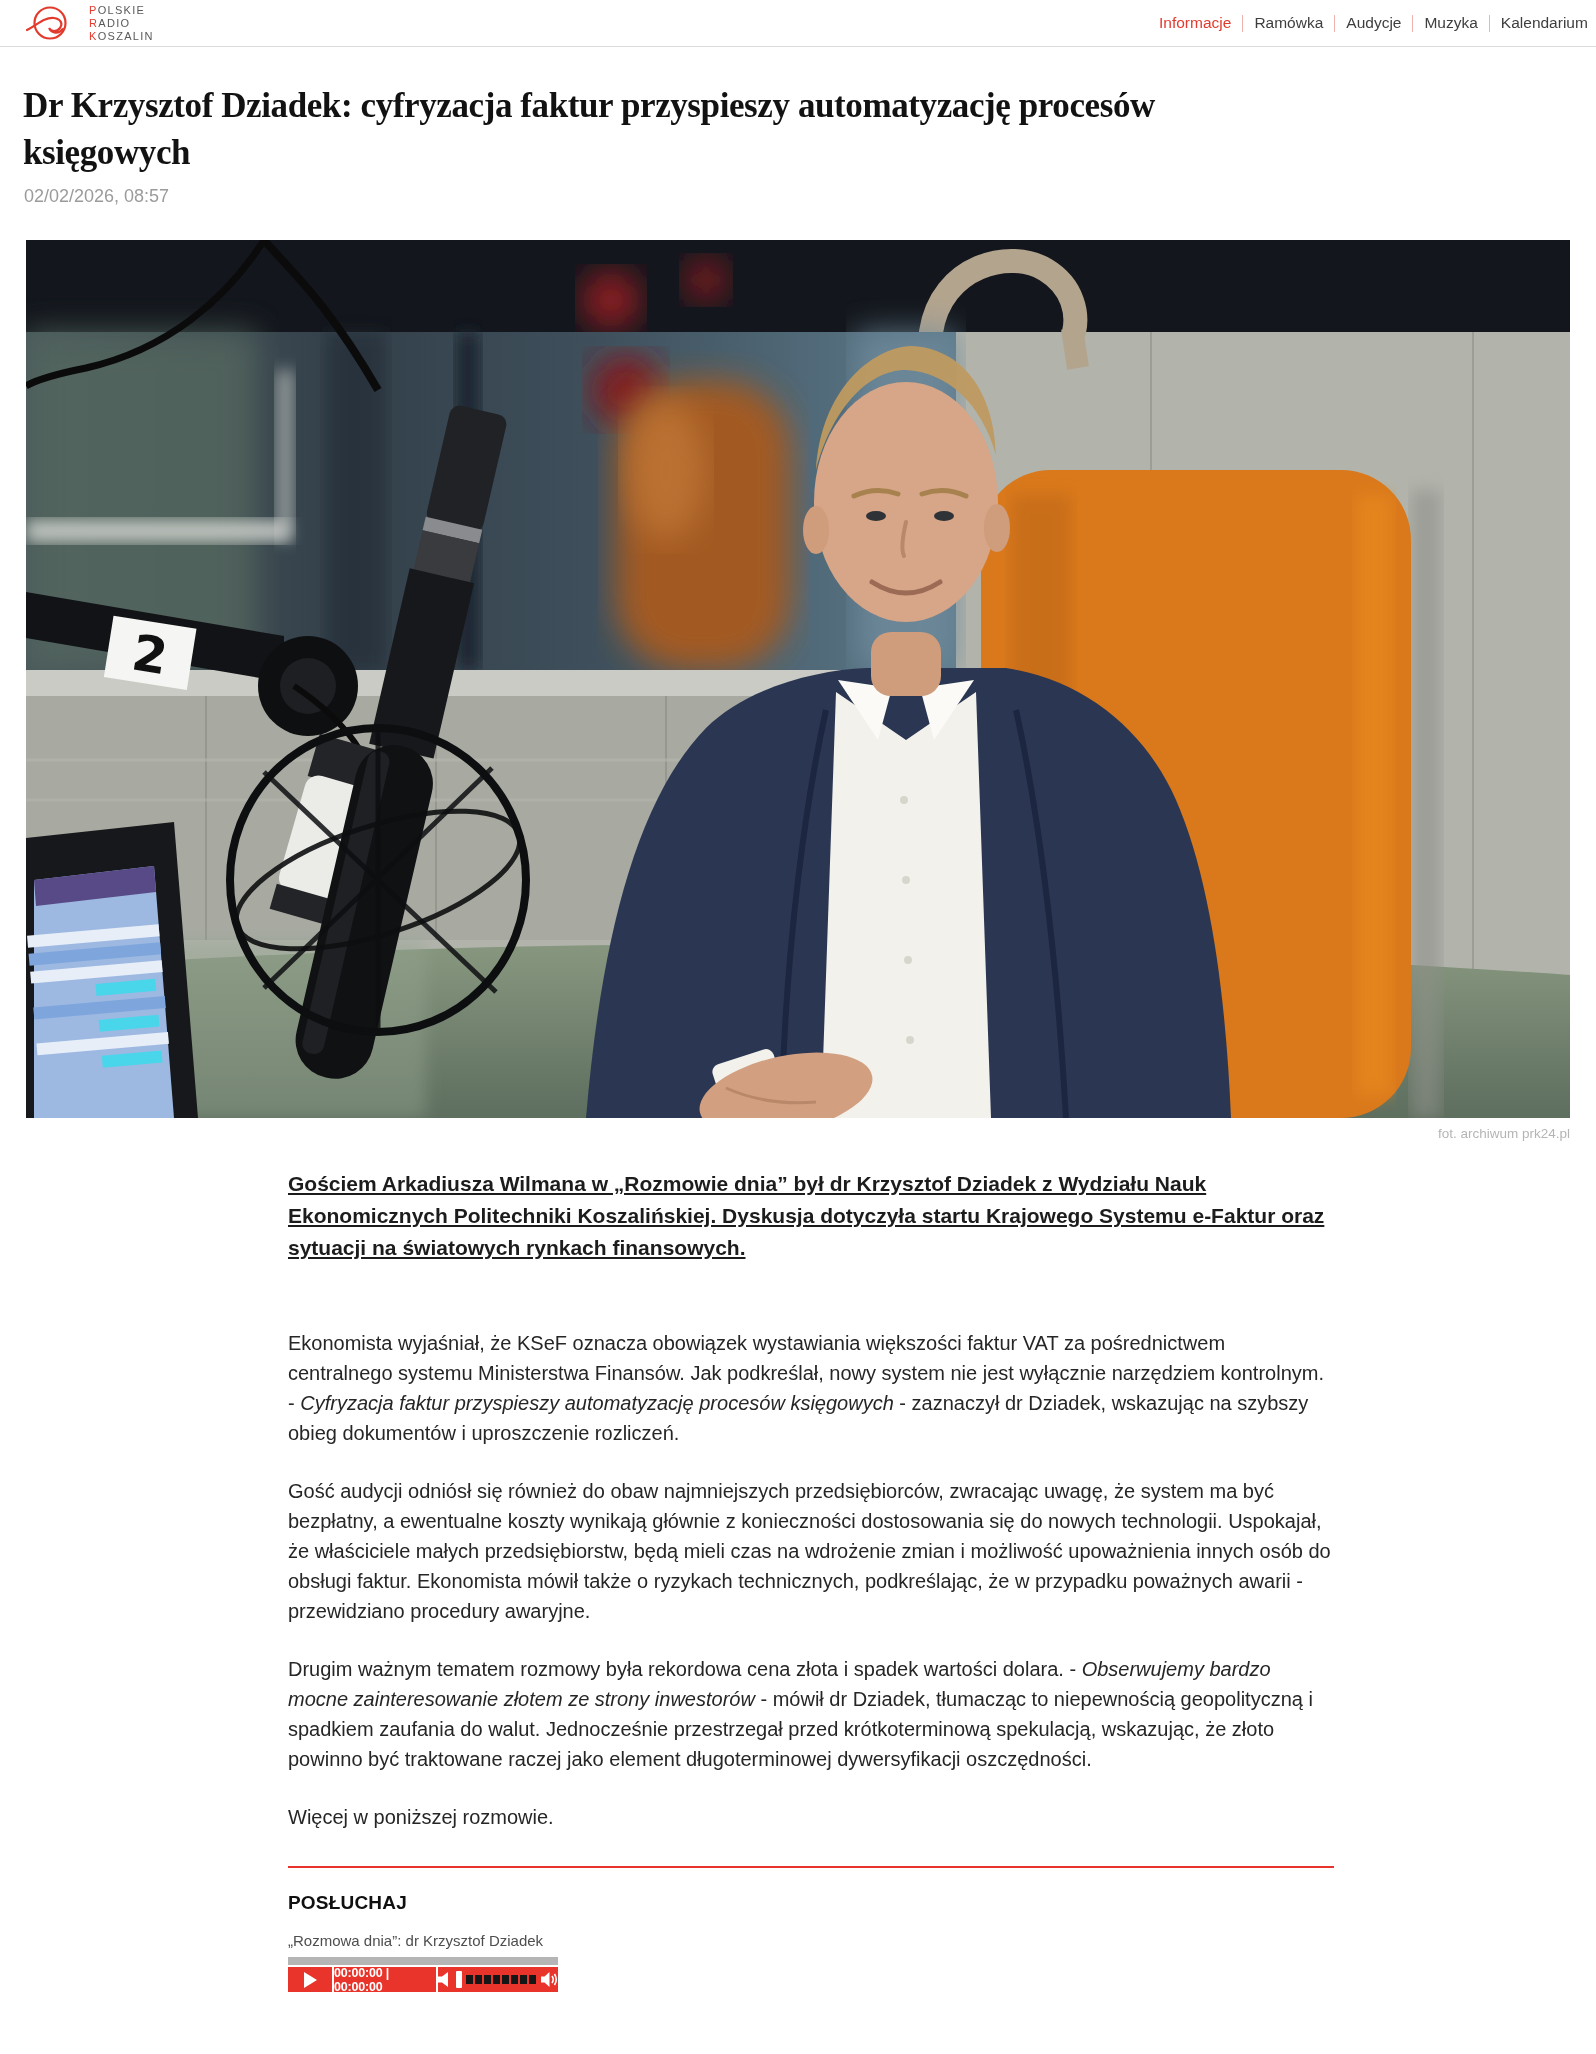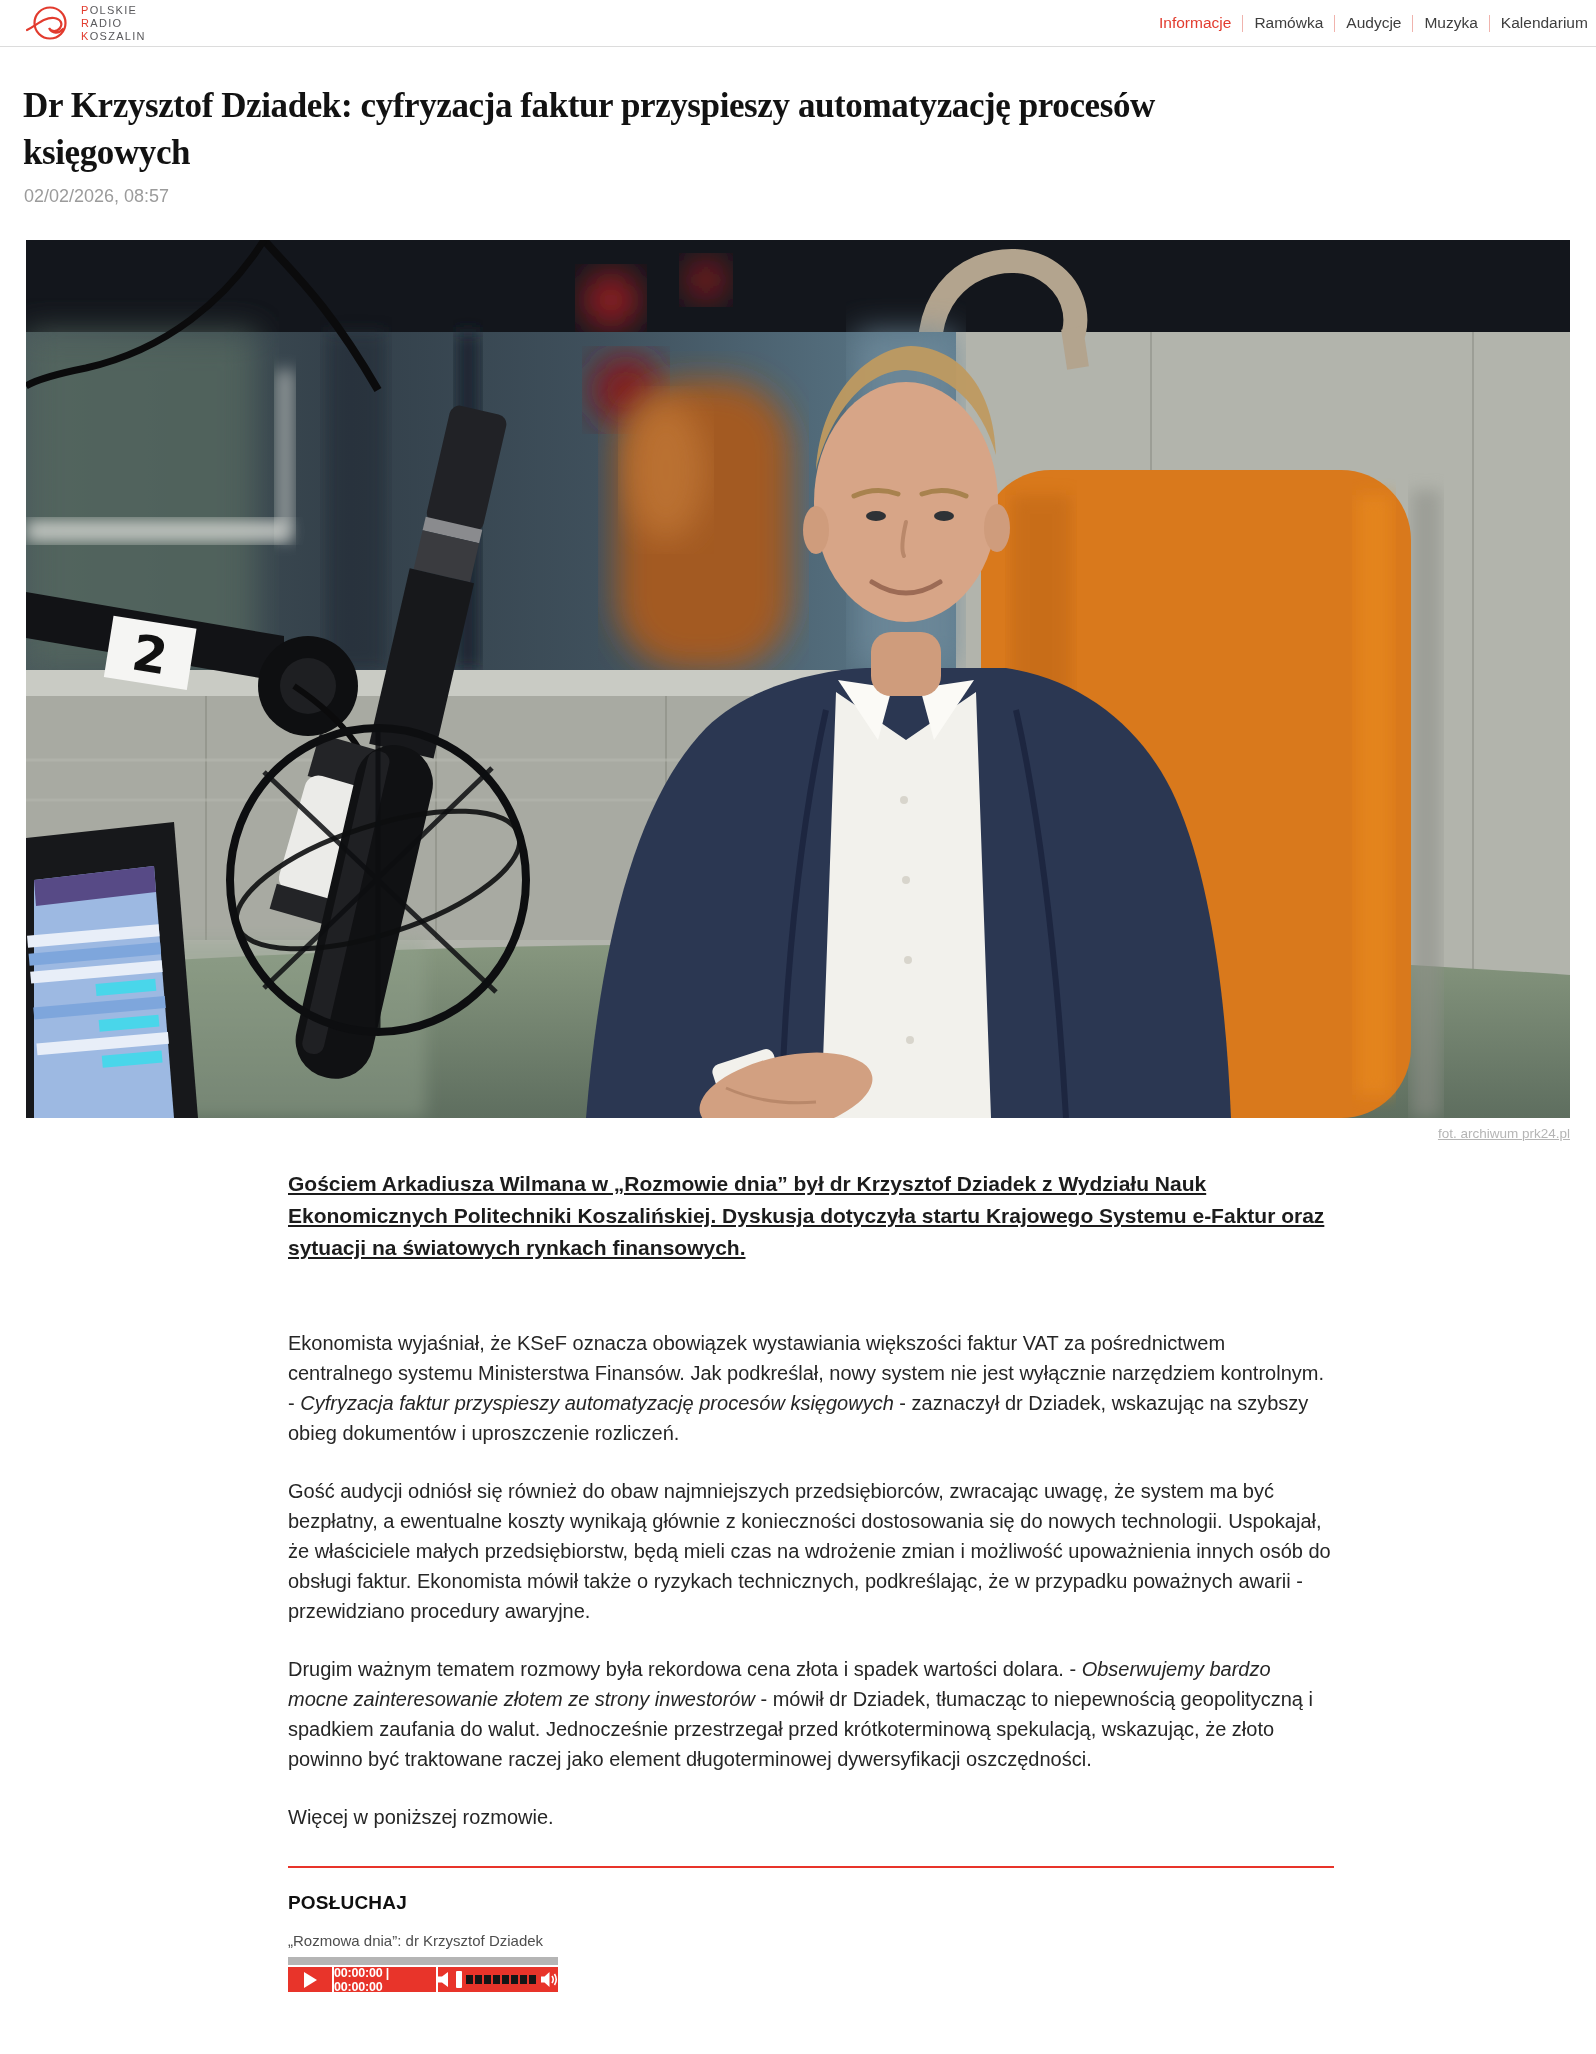--- a/index.html
+++ b/index.html
@@ -3,37 +3,37 @@
 <meta charset="utf-8">
 <style>
   html,body { margin:0; padding:0; background:#fff; }
   #page {
     position:relative; width:1596px; height:2054px; background:#fff;
     overflow:hidden; font-family:"Liberation Sans", sans-serif;
   }
   
   .header { position:absolute; top:0; left:0; width:100%; height:46px; background:#fff;
             border-bottom:1px solid #dcdcdc; }
-  .logo { position:absolute; left:26px; top:3px; display:flex; align-items:center; gap:9px; }
+  .logo { position:absolute; left:26px; top:3px; display:flex; align-items:center; gap:17px; }
   .logo-icon svg { display:block; }
   .logo-text { font-size:11px; letter-spacing:1.3px; color:#59595c; line-height:13px; font-weight:500; }
   .logo-initial { color:var(--accent); }
   .nav { position:absolute; left:1148px; top:0; height:46px; display:flex; align-items:center; white-space:nowrap; }
   .nav-item { padding:0 11px; font-size:15.5px; color:#3e3e3e; cursor:pointer; }
   .nav-item.active { color:var(--accent); }
   .nav-sep { width:1px; height:17px; background:#f0b3ad; }
   
   .title { position:absolute; left:23px; top:60px; width:1300px;
            font-family:"Liberation Serif", serif; font-size:35px; font-weight:700;
            line-height:1.32; color:#121212; letter-spacing:-0.4px; }
   .date { position:absolute; left:24px; top:186px; font-size:18px; color:#9b9b9b; }
   
   .photo { position:absolute; left:26px; top:240px; width:1544px; height:878px; background:#1a1d22; overflow:hidden; }
   .photo svg { display:block; width:100%; height:100%; }
-  .caption { position:absolute; right:26px; top:1126px; font-size:13.5px; color:#b5b5b5;text-decoration:underline; }
+  .caption { position:absolute; right:26px; top:1126px; font-size:13.5px; color:#b5b5b5; }
   
   .article-col { position:absolute; left:288px; top:1168px; width:1046px; color:#262626; }
   .lead { font-size:21px; font-weight:700; line-height:32px; color:#1c1c1c; margin:0 0 64px 0;text-decoration:underline; }
   .article-col p.body { font-size:20px; line-height:30px; margin:0 0 28px 0; }
   .article-col em { font-style:italic; }
   
   .divider { height:2px; background:var(--player); margin-top:34px; }
   .listen-heading { margin-top:24px; font-size:19px; font-weight:700; color:#101010; letter-spacing:.2px; }
   .track-title { margin-top:18px; font-size:15px; color:#4e4e4e; }
   .player { margin-top:8px; width:270px; }

